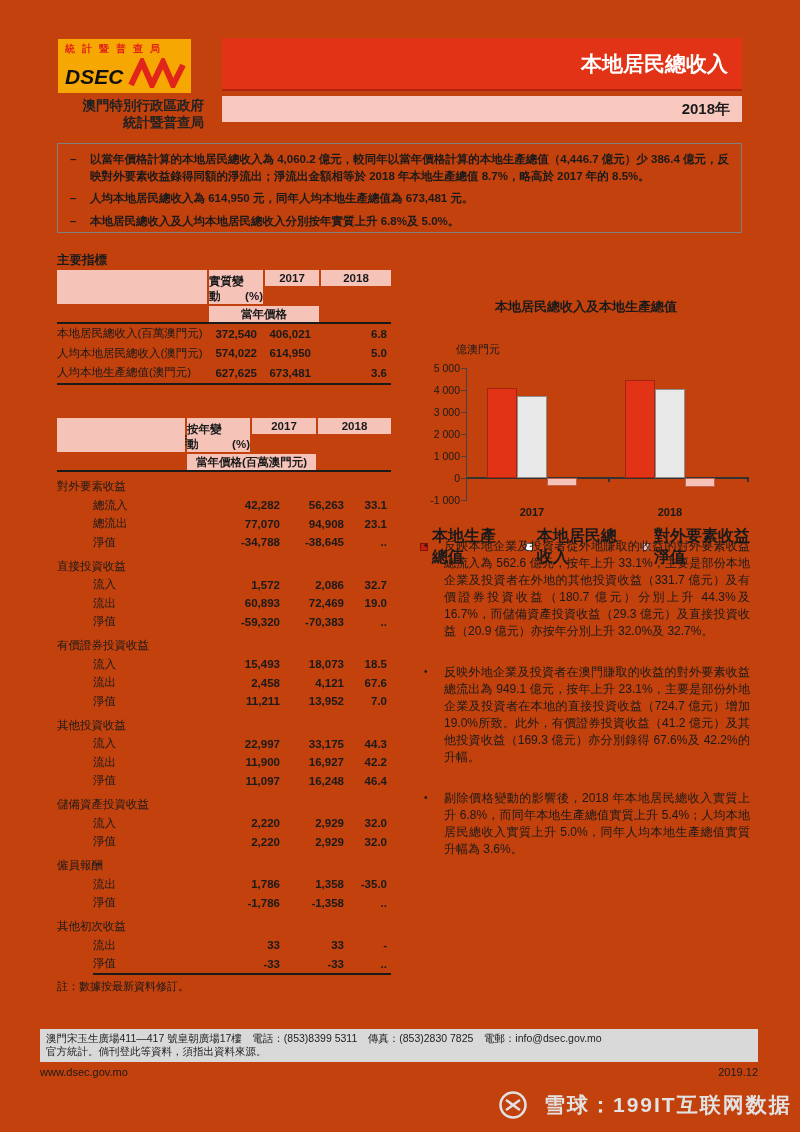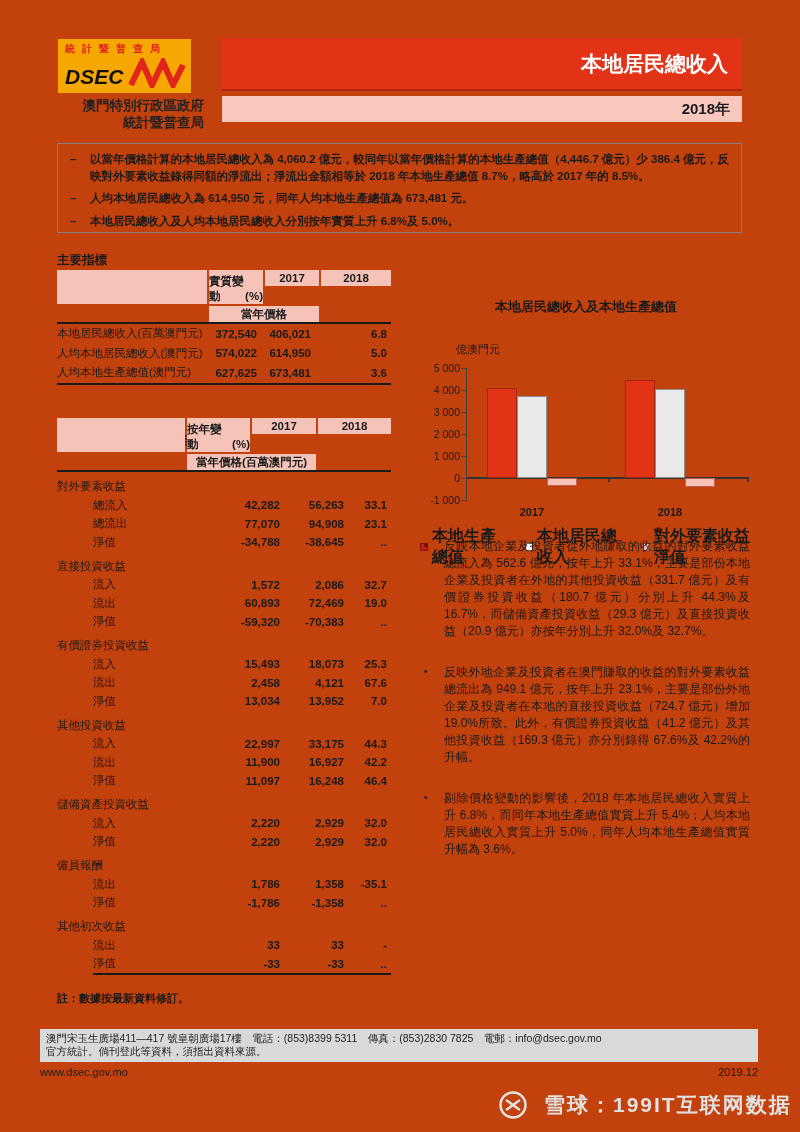--- a/index.html
+++ b/index.html
@@ -39,21 +39,21 @@
   .hc-blank{grid-row:1/3;height:34px;}
   .hc-chg{grid-row:1/3;height:34px;flex-direction:row;line-height:15px;align-items:flex-end;}
   .hc-price{grid-column:2/4;}
   .trow{display:grid;align-items:center;font-size:11.5px;}
   .t1 .trow{height:19.5px;}
   .t2 .trow{height:18.5px;margin-left:36px;}
   .c-label{font-weight:500;white-space:nowrap;}
   .c-num{text-align:right;padding-right:4px;font-weight:600;font-variant-numeric:tabular-nums;}
   .sec-name{height:19px;display:flex;align-items:center;font-size:11.5px;font-weight:500;margin-top:5px;}
   .tbl-bottom{border-bottom:2px solid #1a1a1a;}
-  .tbl-note{font-size:11px;padding-top:16px;font-weight:700;}
+  .tbl-note{font-size:11px;padding-top:4px;font-weight:400;}
 
   
   .chart{position:absolute;left:420px;top:250px;width:332px;height:262px;margin-top:48px;}
   .chart-title{text-align:center;font-size:13px;font-weight:700;}
   .ylab{position:absolute;left:36px;top:44px;font-size:11px;}
   .plot{position:absolute;left:46px;top:70px;width:282px;height:132px;border-left:1.5px solid #444;}
   .ytick-label{position:absolute;right:100%;margin-right:7px;font-size:10.5px;white-space:nowrap;
                transform:translateY(-50%);font-variant-numeric:tabular-nums;}
   .ytick-mark{position:absolute;left:-6px;width:6px;height:1px;background:#444;}
   .baseline{position:absolute;left:0;width:100%;height:1.5px;background:#333;}
@@ -206,31 +206,31 @@
           <div class="c-label">淨值</div>
           <div class="c-num">-59,320</div>
           <div class="c-num">-70,383</div>
           <div class="c-num">..</div>
         </div>
         <div class="sec-name">有價證券投資收益</div>
         <div class="trow">
           <div class="c-label">流入</div>
           <div class="c-num">15,493</div>
           <div class="c-num">18,073</div>
-          <div class="c-num">25.3</div>
+          <div class="c-num">18.5</div>
         </div>
         <div class="trow">
           <div class="c-label">流出</div>
           <div class="c-num">2,458</div>
           <div class="c-num">4,121</div>
           <div class="c-num">67.6</div>
         </div>
         <div class="trow">
           <div class="c-label">淨值</div>
-          <div class="c-num">13,034</div>
+          <div class="c-num">11,211</div>
           <div class="c-num">13,952</div>
           <div class="c-num">7.0</div>
         </div>
         <div class="sec-name">其他投資收益</div>
         <div class="trow">
           <div class="c-label">流入</div>
           <div class="c-num">22,997</div>
           <div class="c-num">33,175</div>
           <div class="c-num">44.3</div>
         </div>
@@ -257,21 +257,21 @@
           <div class="c-label">淨值</div>
           <div class="c-num">2,220</div>
           <div class="c-num">2,929</div>
           <div class="c-num">32.0</div>
         </div>
         <div class="sec-name">僱員報酬</div>
         <div class="trow">
           <div class="c-label">流出</div>
           <div class="c-num">1,786</div>
           <div class="c-num">1,358</div>
-          <div class="c-num">-35.1</div>
+          <div class="c-num">-35.0</div>
         </div>
         <div class="trow">
           <div class="c-label">淨值</div>
           <div class="c-num">-1,786</div>
           <div class="c-num">-1,358</div>
           <div class="c-num">..</div>
         </div>
         <div class="sec-name">其他初次收益</div>
         <div class="trow">
           <div class="c-label">流出</div>

